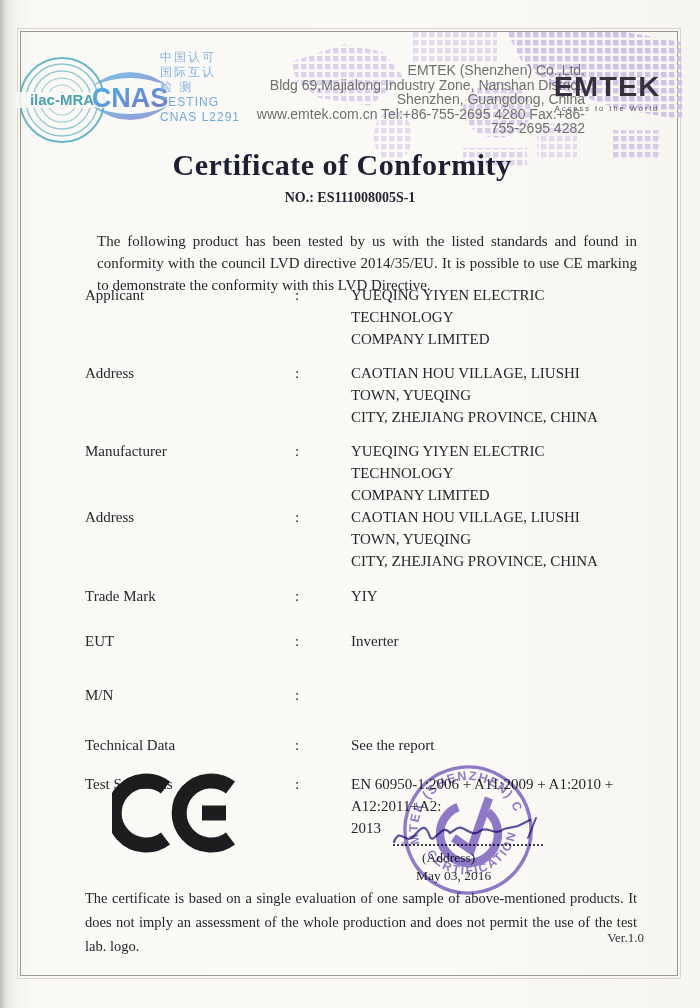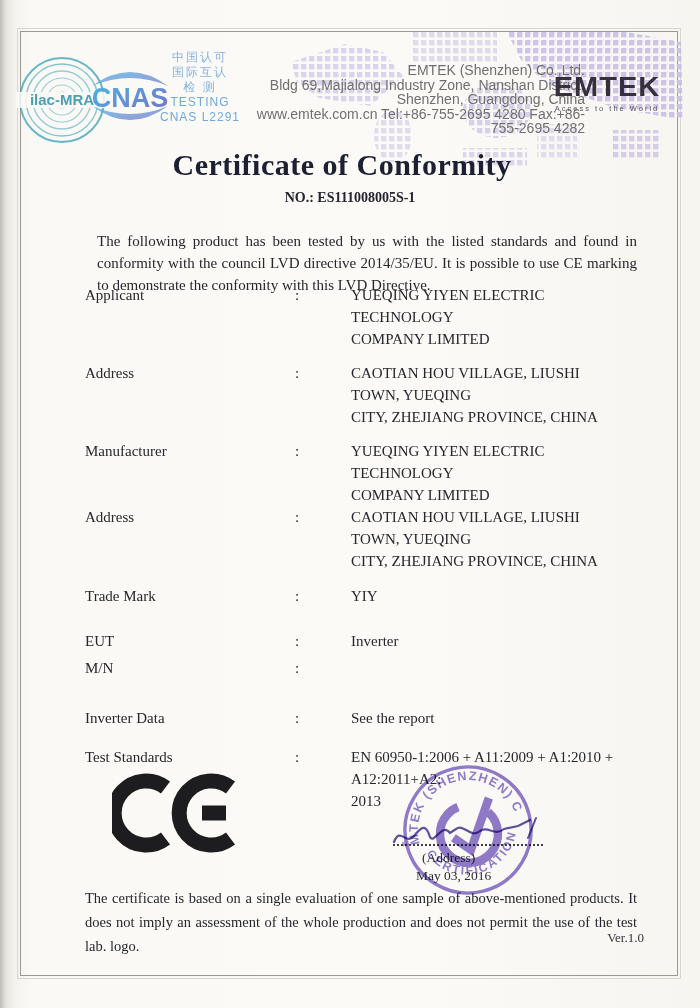--- a/index.html
+++ b/index.html
@@ -9,21 +9,21 @@
       linear-gradient(90deg,#bdbcb6 0px,#e6e4de 6px,#f4f3ee 15px,#faf9f5 32px,#fbfaf7 60%,#f6f5f0 100%);
     font-family:"Liberation Serif","DejaVu Serif",serif;
     color:#26262c;
   }
   .frame{
     position:absolute; left:20px; top:31px; width:656px; height:943px;
     border:1px solid #9b9a92; outline:1px solid #d8d6cf; outline-offset:2px;
     pointer-events:none;
   }
   
-  .accred{position:absolute; left:160px; top:50px; line-height:15px; font-family:"Liberation Sans",sans-serif;text-align:center;}
+  .accred{position:absolute; left:160px; top:50px; line-height:15px; font-family:"Liberation Sans",sans-serif;}
   .accred .cjk{display:block; font-size:12px; color:#85b4e2; letter-spacing:2px;}
   .accred .lat{display:block; font-size:12px; color:#6ea9dd; letter-spacing:1px;}
   .addr{
     position:absolute; left:245px; top:63px; width:340px; text-align:right;
     font-family:"Liberation Sans",sans-serif; font-size:14px; line-height:14.5px; color:#6f6f6f;
   }
   .emtek-logo{position:absolute; left:541px; top:70px; width:132px; text-align:center;}
   .emtek-logo .word{font-family:"Liberation Sans",sans-serif; font-weight:bold; font-size:29px; letter-spacing:1px; color:#372f3e; transform:scaleY(.95); display:block;}
   .emtek-logo .tag{font-family:"Liberation Sans",sans-serif; font-size:7.5px; letter-spacing:2px; color:#5a5560; display:block; margin-top:1px;}
   
@@ -38,21 +38,21 @@
   .fields{position:absolute; left:85px; top:284px; width:545px;}
   .field-row{display:flex; align-items:flex-start; font-size:15px; line-height:22px;gap:40px;}
   .field-label{width:170px; flex:none;}
   .field-colon{width:16px; flex:none;}
   .field-value{flex:1; white-space:pre-line;}
   .field-row:nth-child(1){margin-bottom:12px;}
   .field-row:nth-child(2){margin-bottom:12px;}
   .field-row:nth-child(3){margin-bottom:0;}
   .field-row:nth-child(4){margin-bottom:13px;}
   .field-row:nth-child(5){margin-bottom:23px;}
-  .field-row:nth-child(6){margin-bottom:5px;font-family:Liberation Serif, serif;}
+  .field-row:nth-child(6){margin-bottom:32px;font-family:Liberation Serif, serif;}
   .field-row:nth-child(7){margin-bottom:28px;}
   .field-row:nth-child(8){margin-bottom:17px;}
   
   .ce{position:absolute; left:112px; top:772px;}
   .sr{position:absolute; width:1px; height:1px; overflow:hidden; clip:rect(0 0 0 0);}
   .sig-block{position:absolute; left:388px; top:752px; width:160px; height:150px;}
   .sig-svg{position:absolute; left:2px; top:62px;}
   .dotline{position:absolute; left:5px; top:92px; width:150px; border-bottom:2px dotted #3e3e46;}
   .manager{position:absolute; left:34px; top:98px; font-size:13.5px; color:#2c2c34;}
   .sig-date{position:absolute; left:28px; top:116px; font-size:13.5px; color:#2c2c34;}
@@ -169,21 +169,21 @@
     <div class="field-row">
       <span class="field-label">EUT</span>
       <span class="field-colon">:</span>
       <span class="field-value">Inverter</span>
     </div>
     <div class="field-row">
       <span class="field-label">M/N</span>
       <span class="field-colon">:</span>
     </div>
     <div class="field-row">
-      <span class="field-label">Inverter Data</span>
+      <span class="field-label">Technical Data</span>
       <span class="field-colon">:</span>
       <span class="field-value">See the report</span>
     </div>
     <div class="field-row">
       <span class="field-label">Test Standards</span>
       <span class="field-colon">:</span>
       <span class="field-value">EN 60950-1:2006 + A11:2009 + A1:2010  + A12:2011+A2:
 2013</span>
     </div>
   </div>

